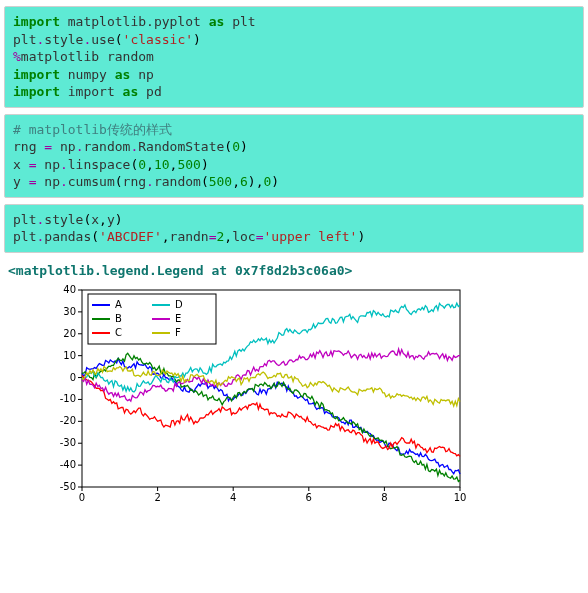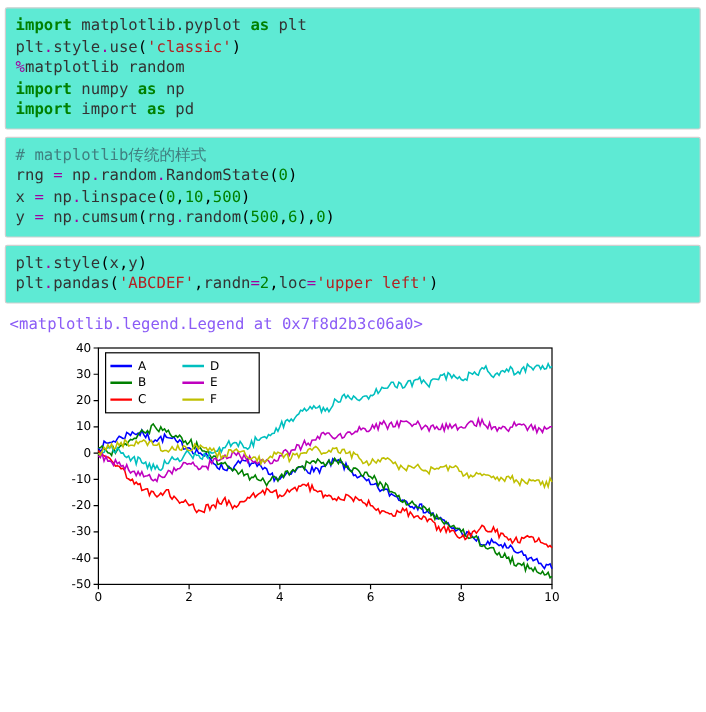--- a/index.html
+++ b/index.html
@@ -18,21 +18,22 @@
     border: 1px solid #cfcfcf;
     border-radius: 2px;
     padding: 6px 8px;
     white-space: pre;
     line-height: 1.35;
     overflow: hidden;
   }
   .output-text {
     padding: 4px 8px 2px 8px;
     white-space: pre;
-    color: #8b5cf6;
+    color: #0f766e;
+    font-weight: bold;
   }
   
   .kw { color: #008000; font-weight: bold; }   
   .op { color: #a000a0; }                        
   .nm { color: #333; }                           
   .st { color: #b22222; }                        
   .nb { color: #008000; }                        
   .cm { color: #408080; }    
 
   

